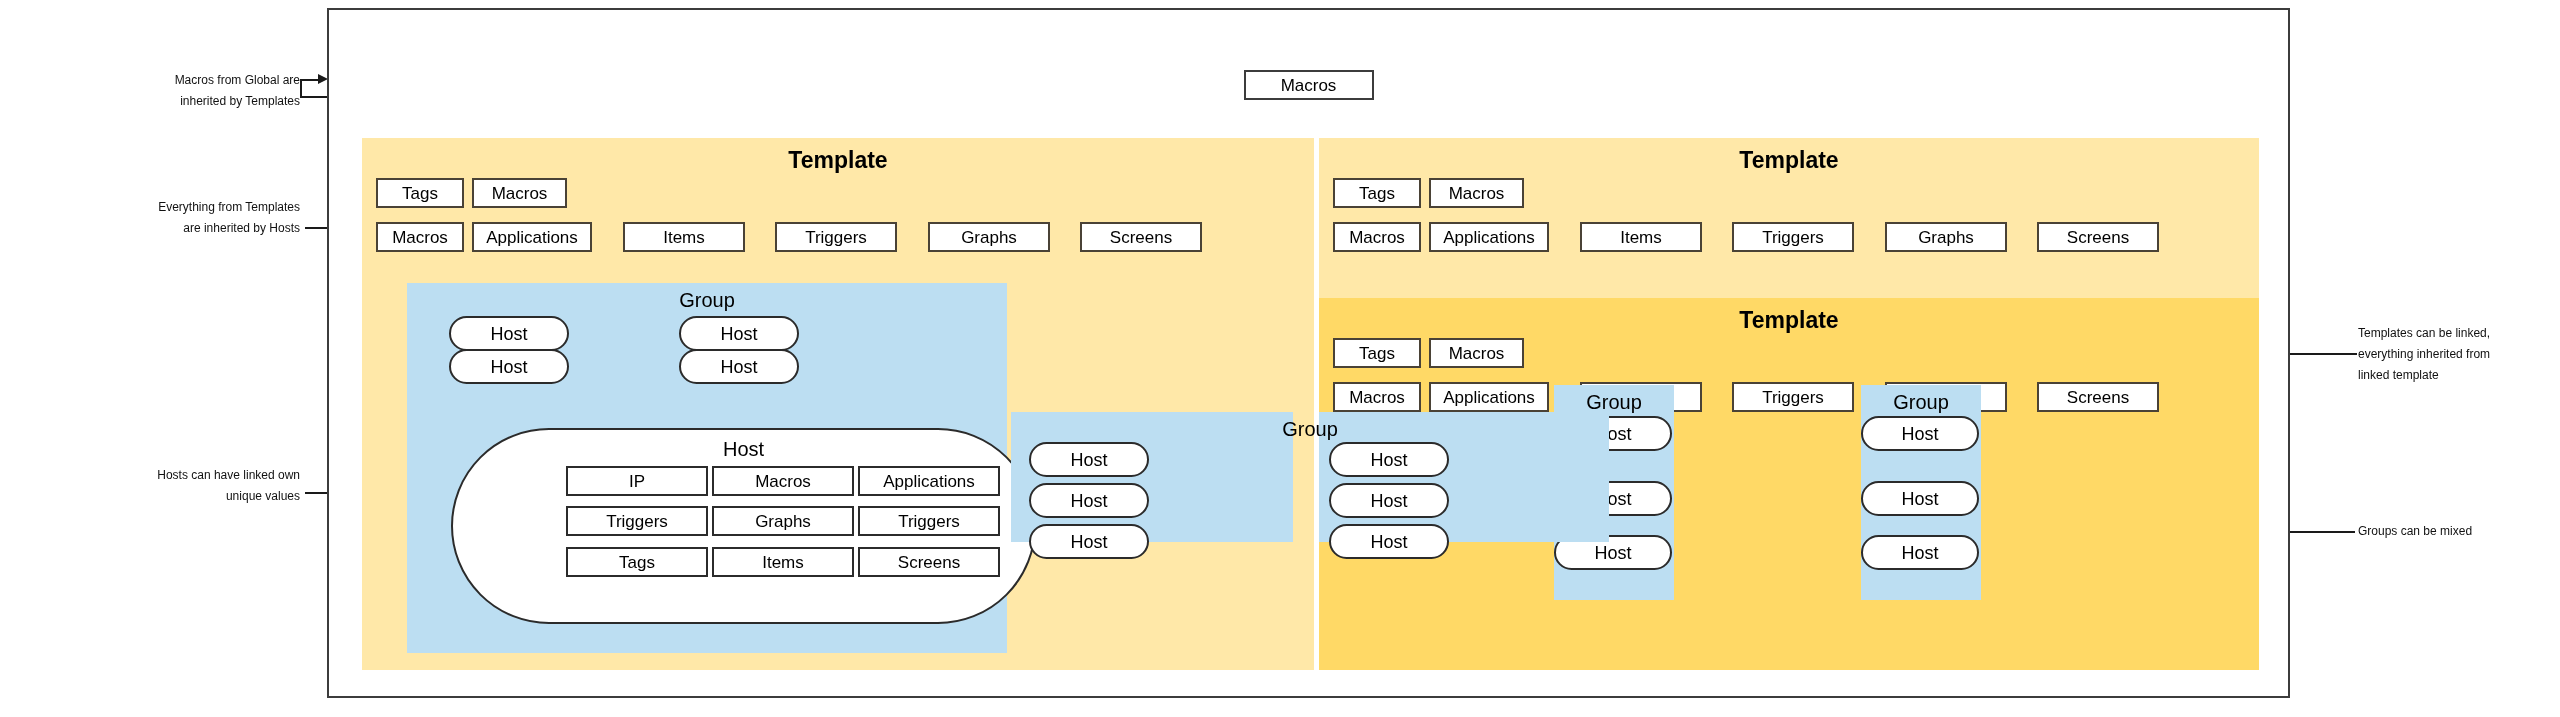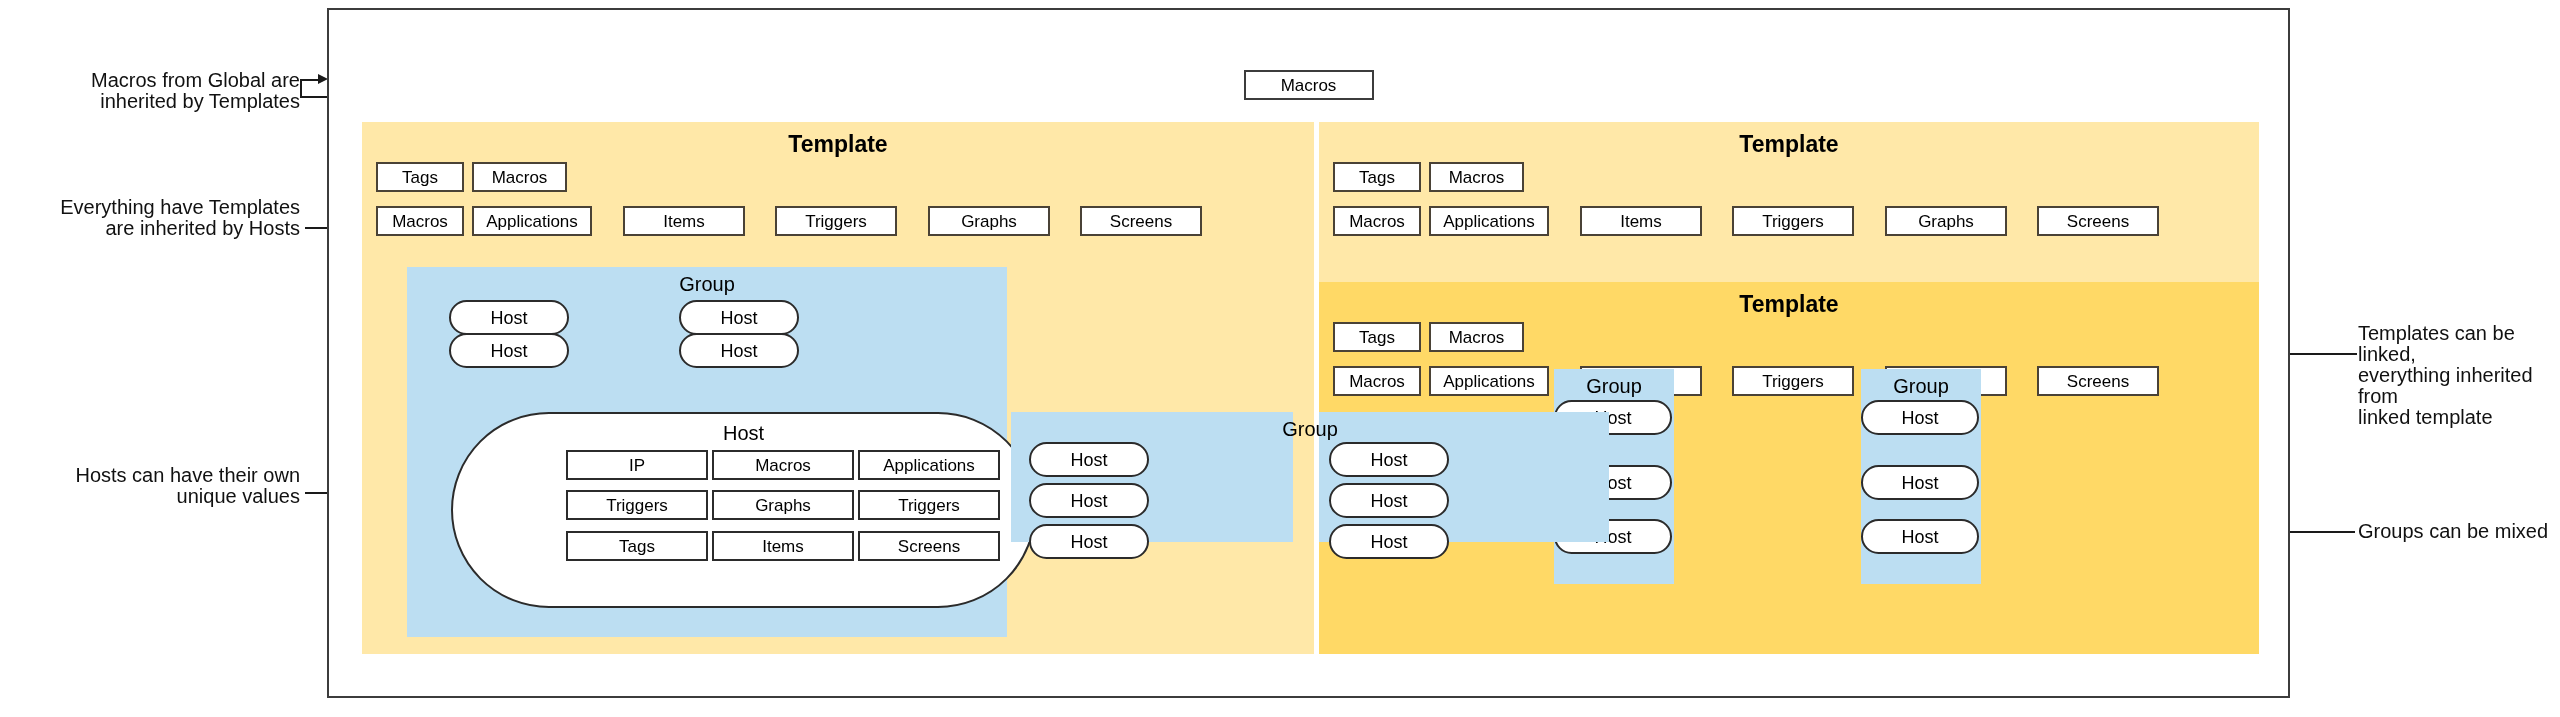--- a/index.html
+++ b/index.html
@@ -19,21 +19,21 @@
     font-size:34px;font-weight:bold;letter-spacing:-0.5px;
   }
   #global-macros{
     position:absolute;left:50%;top:60px;transform:translateX(-50%);
     width:130px;height:30px;line-height:28px;text-align:center;
     background:#ffffff;border:2px solid #3c3c3c;box-sizing:border-box;
     font-size:17px;
   }
 
   
-  .tpl-col{position:absolute;top:112px;}
+  .tpl-col{position:absolute;top:128px;}
   #tpl-col-left{left:33px;width:952px;height:532px;background:#ffe8a8;}
   #tpl-col-right{left:990px;width:940px;height:532px;}
 
   .tpl-band{position:relative;width:100%;}
   #tpl-right-a{background:#ffe8a8;height:160px;}
   #tpl-right-b{background:#ffd966;height:372px;}
 
   .tpl-heading{
     position:absolute;left:0;top:9px;width:100%;text-align:center;
     font-size:23px;font-weight:bold;
@@ -67,21 +67,21 @@
     background:#ffffff;border:2px solid #2b2b2b;border-radius:98px;
     box-sizing:border-box;
   }
   #detail-host-label{
     position:absolute;left:0;top:8px;width:100%;text-align:center;font-size:20px;
   }
   #detail-host .chip{width:142px;font-size:17px;}
 
   
   .anno{
-    position:absolute;font-size:20px;line-height:21px;color:#111111;
+    position:absolute;font-size:12px;line-height:21px;color:#111111;
     white-space:pre-line;
   }
   .anno.right-align{text-align:right;}
   .anno.left-align{text-align:left;}
 
   .ln{position:absolute;background:#1a1a1a;}
   .ln.h{height:1.6px;}
   .ln.v{width:1.6px;}
   .arrow-r{
     position:absolute;width:0;height:0;
@@ -97,26 +97,26 @@
 </head>
 <body>
 
 <div class="anno right-align" style="left:40px;top:70px;width:260px;">Macros from Global are
 inherited by Templates</div>
 <div class="ln h" style="left:300px;top:96px;width:44px;"></div>
 <div class="ln v" style="left:300px;top:79px;height:18px;"></div>
 <div class="ln h" style="left:300px;top:79px;width:20px;"></div>
 <div class="arrow-r" style="left:318px;top:74px;"></div>
 
-<div class="anno right-align" style="left:20px;top:197px;width:280px;">Everything have Templates
+<div class="anno right-align" style="left:20px;top:197px;width:280px;">Everything from Templates
 are inherited by Hosts</div>
 <div class="ln h" style="left:305px;top:227px;width:56px;"></div>
 <div class="arrow-r" style="left:355px;top:222px;"></div>
 
-<div class="anno right-align" style="left:50px;top:465px;width:250px;">Hosts can have their own
+<div class="anno right-align" style="left:50px;top:465px;width:250px;">Hosts can have linked own
 unique values</div>
 <div class="ln h" style="left:305px;top:492px;width:160px;"></div>
 <div class="arrow-r" style="left:458px;top:487px;"></div>
 
 <div class="anno left-align" style="left:2358px;top:323px;width:210px;">Templates can be linked,
 everything inherited from
 linked template</div>
 <div class="ln h" style="left:2277px;top:353px;width:80px;"></div>
 <div class="arrow-l" style="left:2267px;top:348px;"></div>
 

